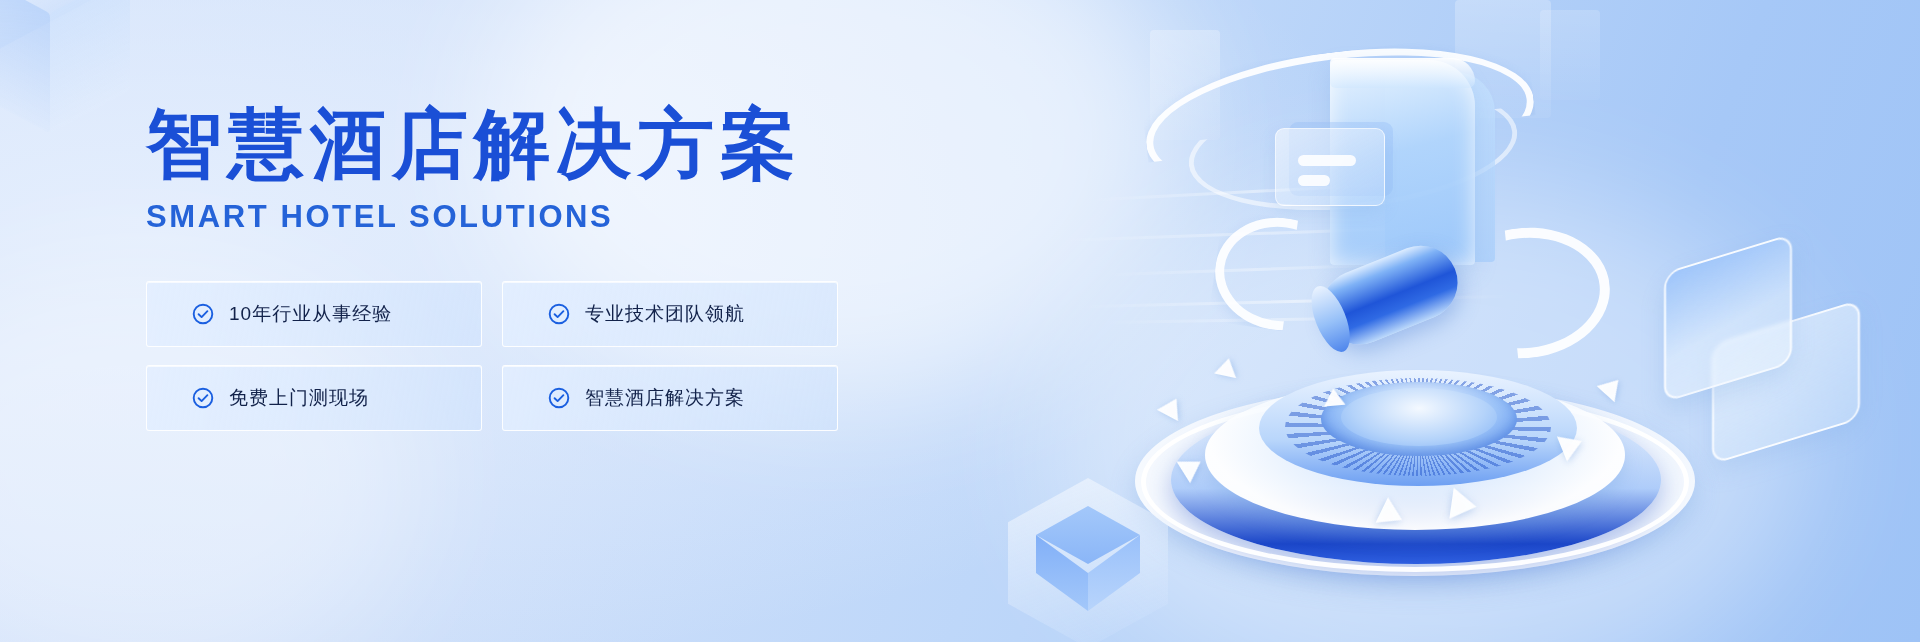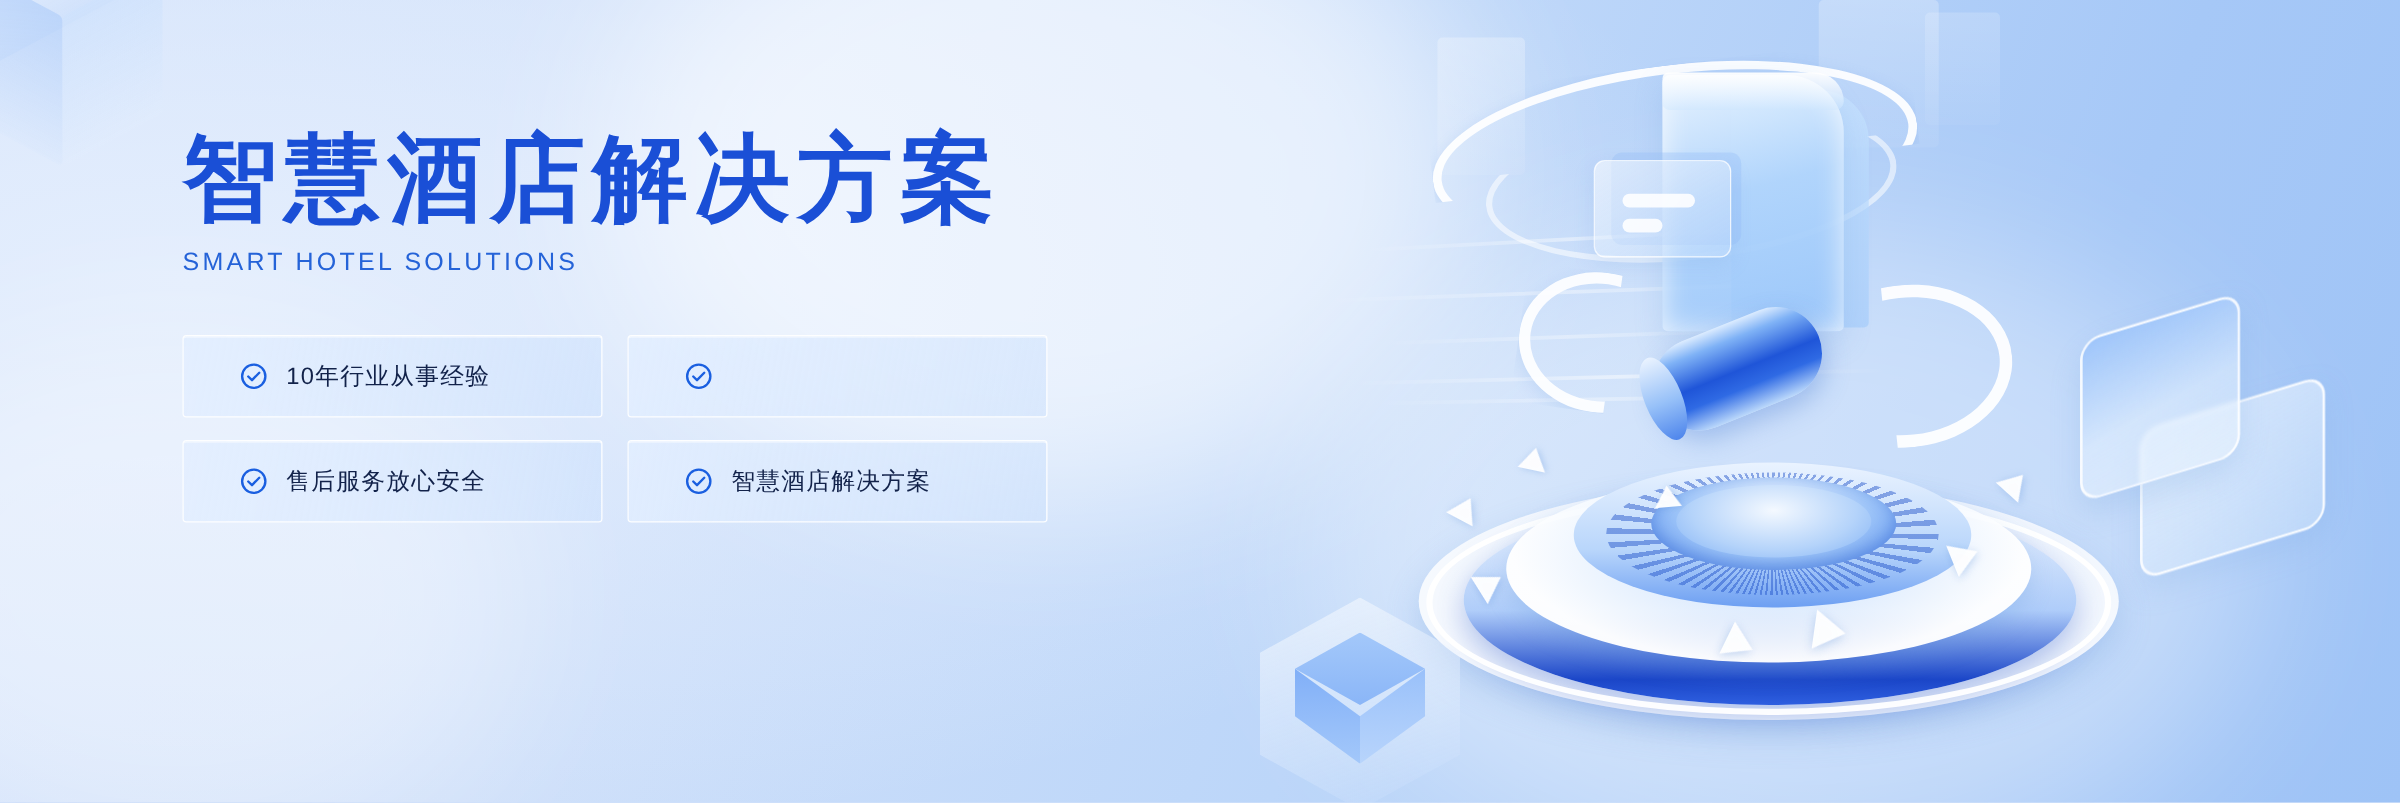--- a/index.html
+++ b/index.html
@@ -269,22 +269,22 @@
   .title{
     font-size:76px;
     font-weight:bold;
     color:#1a4fd6;
     letter-spacing:6px;
     line-height:1.06;
     white-space:nowrap;
   }
   .subtitle{
     margin-top:14px;
-    font-size:20px;
-    font-weight:normal;
+    font-size:31px;
+    font-weight:bold;
     color:#2563d8;
     letter-spacing:2.6px;
     white-space:nowrap;
   }
 
   .features{
     margin-top:46px;
     display:grid;
     grid-template-columns:336px 336px;
     gap:18px 20px;
@@ -400,28 +400,29 @@
           <path d="M7.6 12.2 L10.6 15.1 L16.4 9.2" fill="none" stroke="#1a5fe0" stroke-width="1.9" stroke-linecap="round" stroke-linejoin="round"></path>
         </svg>
         <span class="feature-label">10年行业从事经验</span>
       </div>
 
       <div class="feature">
         <svg class="check" viewBox="0 0 24 24">
           <circle cx="12" cy="12" r="9.3" fill="none" stroke="#1a5fe0" stroke-width="1.9"></circle>
           <path d="M7.6 12.2 L10.6 15.1 L16.4 9.2" fill="none" stroke="#1a5fe0" stroke-width="1.9" stroke-linecap="round" stroke-linejoin="round"></path>
         </svg>
+        <span class="feature-label">专业技术团队领航</span>
       </div>
 
       <div class="feature">
         <svg class="check" viewBox="0 0 24 24">
           <circle cx="12" cy="12" r="9.3" fill="none" stroke="#1a5fe0" stroke-width="1.9"></circle>
           <path d="M7.6 12.2 L10.6 15.1 L16.4 9.2" fill="none" stroke="#1a5fe0" stroke-width="1.9" stroke-linecap="round" stroke-linejoin="round"></path>
         </svg>
-        <span class="feature-label">售后服务放心安全</span>
+        <span class="feature-label">免费上门测现场</span>
       </div>
 
       <div class="feature">
         <svg class="check" viewBox="0 0 24 24">
           <circle cx="12" cy="12" r="9.3" fill="none" stroke="#1a5fe0" stroke-width="1.9"></circle>
           <path d="M7.6 12.2 L10.6 15.1 L16.4 9.2" fill="none" stroke="#1a5fe0" stroke-width="1.9" stroke-linecap="round" stroke-linejoin="round"></path>
         </svg>
         <span class="feature-label">智慧酒店解决方案</span>
       </div>
 

